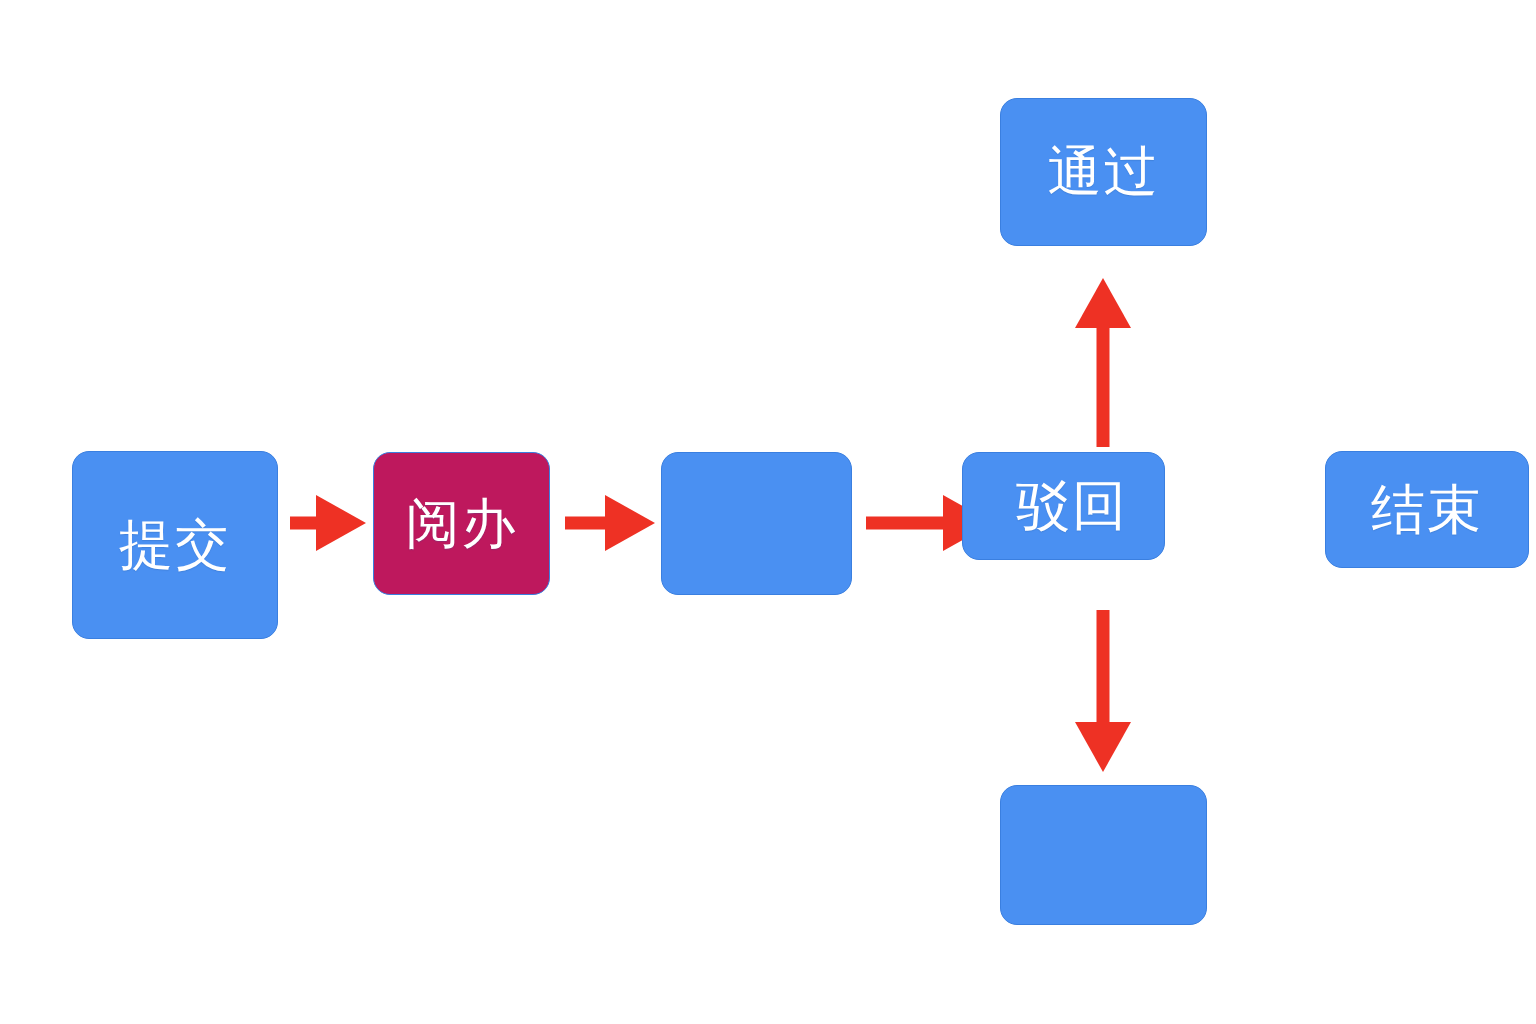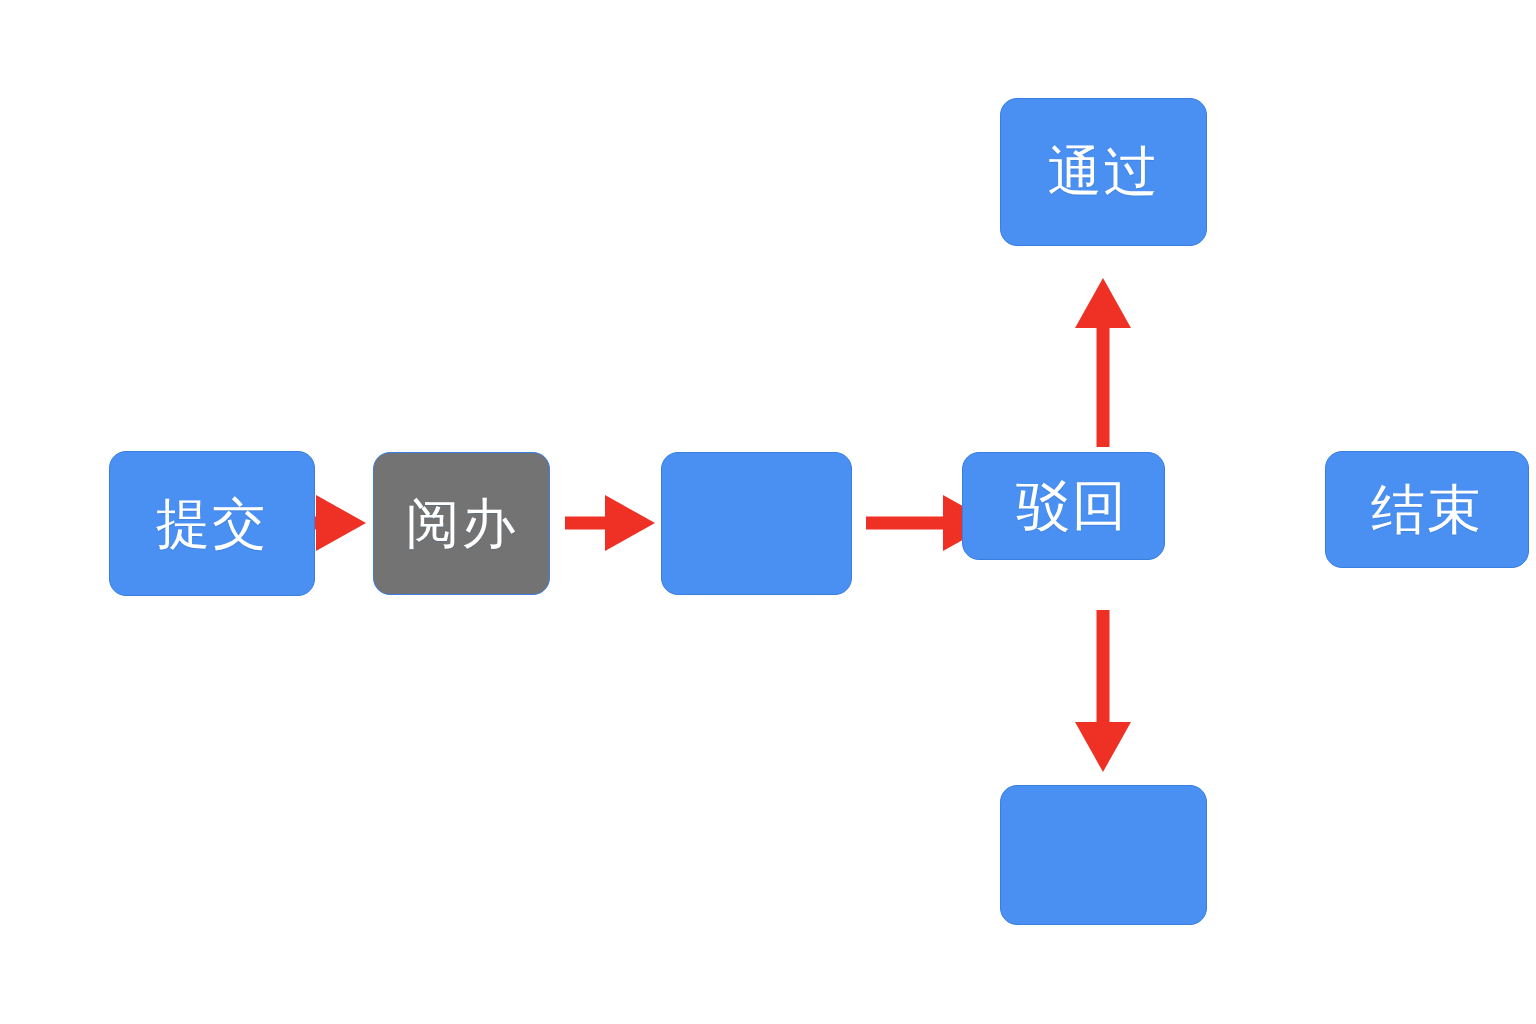--- a/index.html
+++ b/index.html
@@ -74,24 +74,24 @@
           <polygon points="1075,328 1103,278 1131,328" fill="#ee3124"></polygon>
         </g>
         <g>
           <rect x="1096.5" y="610" width="13" height="114" fill="#ee3124"></rect>
           <polygon points="1075,722 1103,772 1131,722" fill="#ee3124"></polygon>
         </g>
       </g>
   </svg>
 
   <div id="nodes">
-      <div class="node" style="left: 72px; top: 451px; width: 206px; height: 145px; background: rgb(74, 144, 242); border-color: rgb(58, 127, 224); color: rgb(255, 255, 255); margin-left: 37px;">
+      <div class="node" style="left: 72px; top: 451px; width: 206px; height: 188px; background: rgb(74, 144, 242); border-color: rgb(58, 127, 224); color: rgb(255, 255, 255);">
         <span class="node-label">提交</span>
       </div>
-      <div class="node" style="left: 373px; top: 452px; width: 177px; height: 143px; background: #737373; border-color: rgb(58, 127, 224); color: rgb(255, 255, 255);">
+      <div class="node" style="left: 373px; top: 452px; width: 177px; height: 143px; background: #be185d; border-color: rgb(58, 127, 224); color: rgb(255, 255, 255);">
         <span class="node-label">阅办</span>
       </div>
       <div class="node" style="left: 661px; top: 452px; width: 191px; height: 143px; background: rgb(74, 144, 242); border-color: rgb(58, 127, 224); color: rgb(255, 255, 255);">
         <span class="node-label"></span>
       </div>
       <div class="node" style="left: 962px; top: 452px; width: 203px; height: 108px; background: rgb(74, 144, 242); border-color: rgb(58, 127, 224); color: rgb(255, 255, 255); padding-left: 17px;">
         <span class="node-label">驳回</span>
       </div>
       <div class="node" style="left: 1325px; top: 451px; width: 204px; height: 117px; background: rgb(74, 144, 242); border-color: rgb(58, 127, 224); color: rgb(255, 255, 255);">
         <span class="node-label">结束</span>

